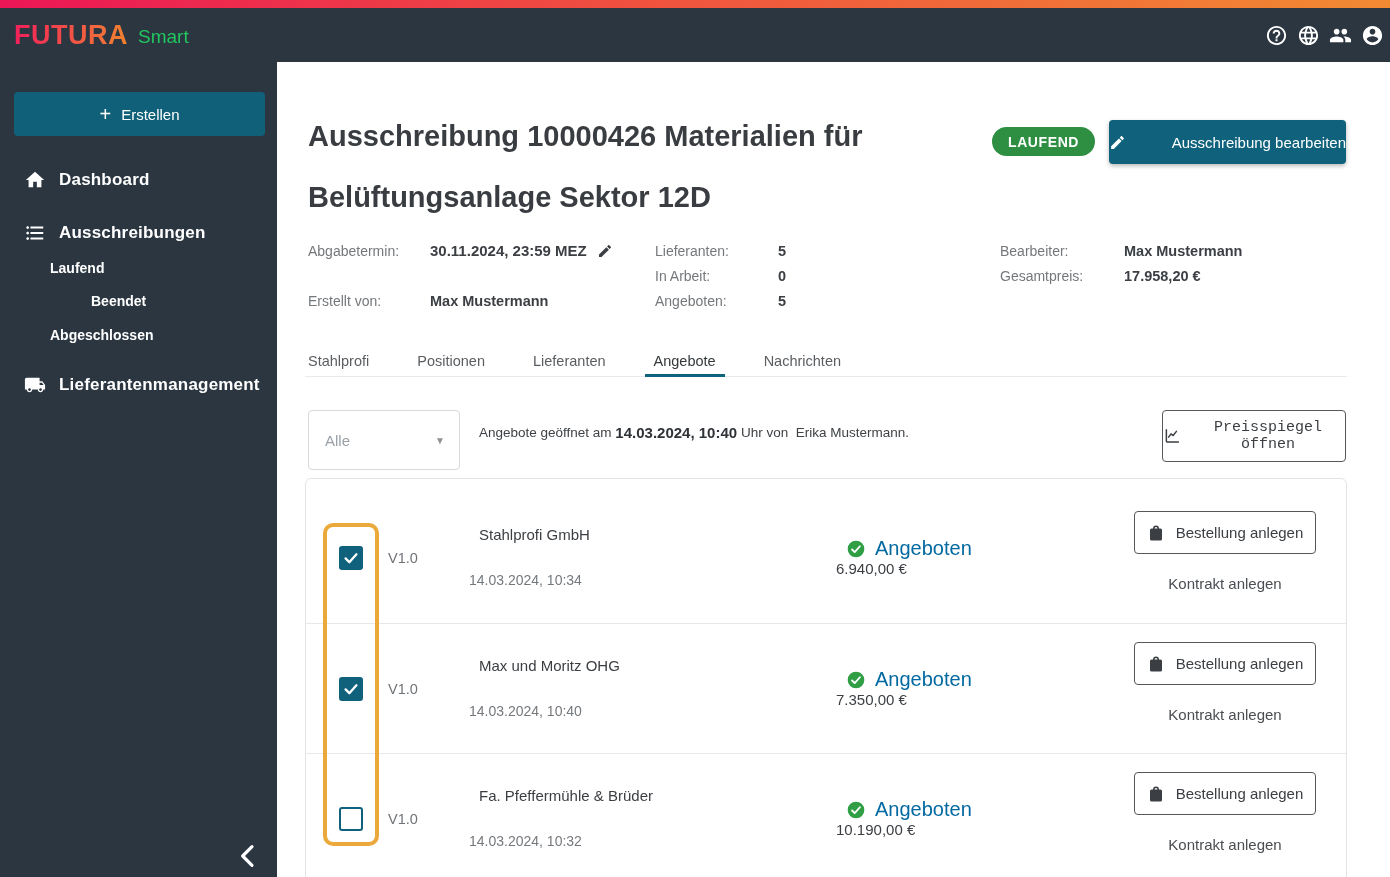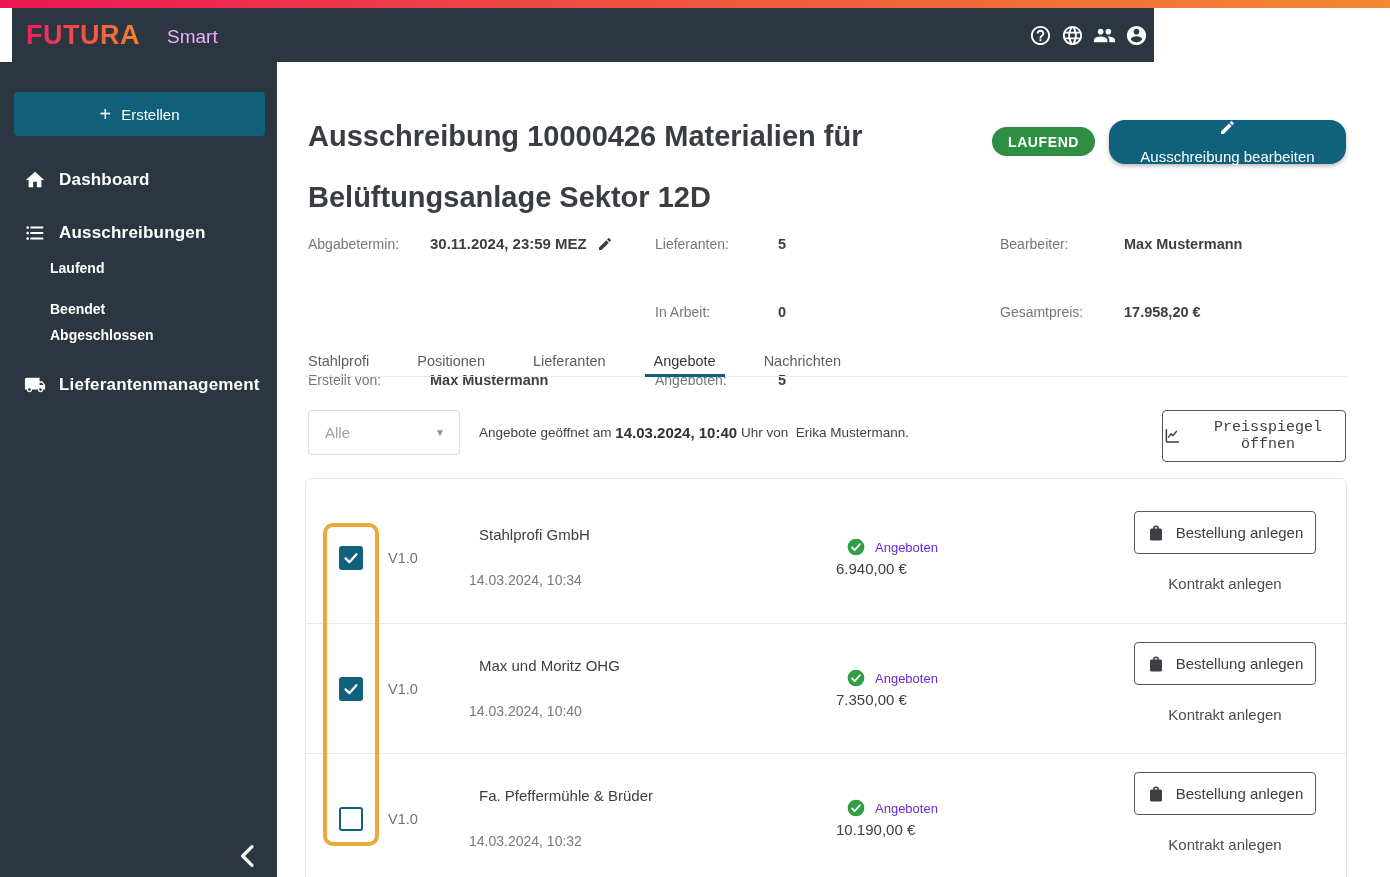--- a/index.html
+++ b/index.html
@@ -5,26 +5,26 @@
   * { margin:0; padding:0; box-sizing:border-box; }
   html,body { width:1390px; height:877px; }
   body { font-family:"Liberation Sans","DejaVu Sans",sans-serif; background:#fff; }
   .stage { position:relative; width:1390px; height:877px; overflow:hidden; background:#fff; }
 
   
   .topstrip { position:absolute; left:0; top:0; width:1390px; height:8px;
     background:linear-gradient(90deg,#EC1656 0%,#F0503F 45%,#F28A32 100%); }
 
   
-  .appbar { position:absolute; left:12px; top:8px; width:1142px; height:54px; background:#2B3641; }
+  .appbar { position:absolute; left:0; top:8px; width:1390px; height:54px; background:#2B3641; }
   .logo { position:absolute; left:14px; top:0; height:54px; display:flex; align-items:center; }
   .logo .brand { font-size:27px; font-weight:800; letter-spacing:.5px;
     background:linear-gradient(90deg,#F2205B 0%,#F2703A 80%,#F0822D 100%);
     -webkit-background-clip:text; background-clip:text; color:transparent; }
-  .logo .suffix { font-size:19px; color:#f0abfc; margin-left:27px; margin-top:3px; }
+  .logo .suffix { font-size:19px; color:#22c55e; margin-left:10px; margin-top:3px; }
   .appbar-icons { position:absolute; right:6px; top:0; height:54px; display:flex; align-items:center; gap:9px; color:#fff; }
   .appbar-icons .ico { width:23px; height:23px; display:block; cursor:pointer; }
   .ico svg { width:100%; height:100%; display:block; fill:currentColor; }
 
   
   .sidebar { position:absolute; left:0; top:62px; width:277px; height:815px; background:#2B3641; color:#fff; }
   .create-btn { position:absolute; left:14px; top:30px; width:251px; height:44px; background:#0F6078;
     border:none; border-radius:4px; color:#fff; font-size:15px; display:flex; align-items:center;
     justify-content:center; gap:10px; cursor:pointer; font-family:inherit; }
   .create-btn .plus { font-size:20px; font-weight:400; line-height:1; }
@@ -36,44 +36,44 @@
   .collapse { position:absolute; left:232px; top:778px; width:32px; height:32px; color:#fff; cursor:pointer; }
 
   
   .main { position:absolute; left:277px; top:62px; width:1113px; height:815px; background:#fff; }
   .page-title { position:absolute; left:31px; top:36px; width:660px; font-size:29px; line-height:61px;
     font-weight:700; color:#393D41;margin-top:8px; }
   .badge { position:absolute; left:715px; top:65px; height:29px; padding:0 16px; background:#2E8F43;
     border-radius:15px; color:#fff; font-size:14px; font-weight:700; letter-spacing:.6px;
     display:flex; align-items:center; }
   .edit-btn { position:absolute; left:832px; top:58px; width:237px; height:44px; background:#0F617C;
-    border:none; border-radius:16px; color:#fff; font-size:15px; display:flex; align-items:center;
-    justify-content:center; gap:12px; cursor:pointer; box-shadow:0 2px 4px rgba(0,0,0,.28); font-family:inherit;flex-direction:column; }
+    border:none; border-radius:4px; color:#fff; font-size:15px; display:flex; align-items:center;
+    justify-content:space-between; gap:12px; cursor:pointer; box-shadow:0 2px 4px rgba(0,0,0,.28); font-family:inherit; }
   .edit-btn .ico { width:17px; height:17px; }
 
-  .meta-col { position:absolute; top:169px; display:grid; grid-auto-rows:25px; align-items:center;gap:43px; }
+  .meta-col { position:absolute; top:176px; display:grid; grid-auto-rows:25px; align-items:center; }
   .meta-col .mrow { display:flex; align-items:center; }
   .mlabel { font-size:14px; color:#75787B; }
   .mvalue { font-size:14.5px; font-weight:700; color:#3B3F43; }
   .col1 { left:31px; }  .col1 .mlabel { width:122px; }
   .col2 { left:378px; } .col2 .mlabel { width:123px; }
   .col3 { left:723px; } .col3 .mlabel { width:124px; }
   .pencil-sm { width:16px; height:16px; color:#3B3F43; margin-left:10px; cursor:pointer; }
 
   
   .tabs { position:absolute; left:28px; top:283px; width:1042px; height:32px;
     border-bottom:1px solid #E9EAEB; display:flex; }
   .tab { padding:0 9px; margin-right:30px; font-size:14.5px; color:#5A5E62; display:flex;
     align-items:center; cursor:pointer; position:relative; height:31px; }
   .tab:first-child { margin-left:-6px; }
   .tab.active { color:#33383C; }
   .tab.active::after { content:""; position:absolute; left:0; right:0; bottom:-1px; height:3px; background:#0F617C; }
 
   
-  .filter-select { position:absolute; left:31px; top:348px; width:152px; height:45px;
+  .filter-select { position:absolute; left:31px; top:348px; width:152px; height:60px;
     border:1px solid #D9DADB; border-radius:4px; background:#fff; display:flex; align-items:center;
     cursor:pointer; }
   .filter-select .sel-label { margin-left:16px; font-size:15px; color:#9AA0A6; flex:1; }
   .filter-select .caret { margin-right:14px; font-size:10px; color:#8D9196; }
   .opened-info { position:absolute; left:202px; top:348px; height:45px; display:flex; align-items:center;
     font-size:13.5px; color:#3F4347; white-space:pre; }
   .opened-info b { font-size:15px; font-weight:700; color:#2F3337; }
   .mirror-btn { position:absolute; left:885px; top:348px; width:184px; height:52px; background:#fff;
     border:1px solid #55585B; border-radius:4px; color:#3B3F43; font-size:15px; display:flex;
     align-items:center; justify-content:center; gap:10px; cursor:pointer; font-family:Liberation Mono, monospace; }
@@ -92,21 +92,21 @@
     border-radius:3px; background:#fff; cursor:pointer; }
   .cb .tick { display:none; width:100%; height:100%; }
   .cb.checked { background:#0F617C; border-color:#0F617C; }
   .cb.checked .tick { display:block; }
   .version { position:absolute; left:82px; top:0; height:130px; display:flex; align-items:center;
     font-size:14.5px; color:#6F7377; }
   .supplier { position:absolute; left:173px; top:33px; font-size:15px; color:#3B3F43; }
   .offer-date { position:absolute; left:163px; top:79px; font-size:14px; color:#75797D; }
   .status-line { position:absolute; left:540px; top:44px; display:flex; align-items:center; gap:9px; }
   .status-line .ico { width:20px; height:20px; }
-  .status-line .stext { font-size:13px; color:#6d28d9; }
+  .status-line .stext { font-size:20px; color:#0369a1; }
   .price { position:absolute; left:530px; top:67px; font-size:15px; color:#3B3F43; }
   .order-btn { position:absolute; left:828px; top:18px; width:182px; height:43px; background:#fff;
     border:1px solid #55585B; border-radius:4px; color:#3B3F43; font-size:15px; display:flex;
     align-items:center; justify-content:center; gap:11px; cursor:pointer; font-family:inherit; }
   .order-btn .ico { width:18px; height:18px; }
   .contract-link { position:absolute; left:828px; top:80px; width:182px; text-align:center;
     font-size:15px; color:#4A4E52; line-height:22px; cursor:pointer; }
 </style>
 </head>
 <body>
@@ -164,21 +164,21 @@
         <svg viewBox="0 0 24 24" fill="currentColor">
             <path d="M4 10.5c-.83 0-1.5.67-1.5 1.5s.67 1.5 1.5 1.5 1.5-.67 1.5-1.5-.67-1.5-1.5-1.5zm0-6c-.83 0-1.5.67-1.5 1.5S3.17 7.5 4 7.5 5.5 6.83 5.5 6 4.83 4.5 4 4.5zm0 12c-.9 0-1.5.7-1.5 1.5s.7 1.5 1.5 1.5 1.5-.7 1.5-1.5-.6-1.5-1.5-1.5zM7 19h14v-2H7v2zm0-6h14v-2H7v2zm0-8v2h14V5H7z"></path>
           </svg>
       </span>
       <span class="nlabel">Ausschreibungen</span>
     </div>
 
     <div class="nav-sub" style="top:192px;">
       <span>Laufend</span>
     </div>
-    <div class="nav-sub" style="top:233px;">
+    <div class="nav-sub" style="top:225px;margin-left:41px;">
       <span>Beendet</span>
     </div>
     <div class="nav-sub" style="top:259px;">
       <span>Abgeschlossen</span>
     </div>
 
     <div class="nav-item" style="top:305px;">
       <span class="nico">
         <svg viewBox="0 0 24 24" fill="currentColor">
             <path d="M20 8h-3V4H3c-1.1 0-2 .9-2 2v11h2c0 1.66 1.34 3 3 3s3-1.34 3-3h6c0 1.66 1.34 3 3 3s3-1.34 3-3h2v-5l-3-4zM6 18.5c-.83 0-1.5-.67-1.5-1.5s.67-1.5 1.5-1.5 1.5.67 1.5 1.5-.67 1.5-1.5 1.5zm13.5-9l1.96 2.5H17V9.5h2.5zm-1.5 9c-.83 0-1.5-.67-1.5-1.5s.67-1.5 1.5-1.5 1.5.67 1.5 1.5-.67 1.5-1.5 1.5z"></path>

